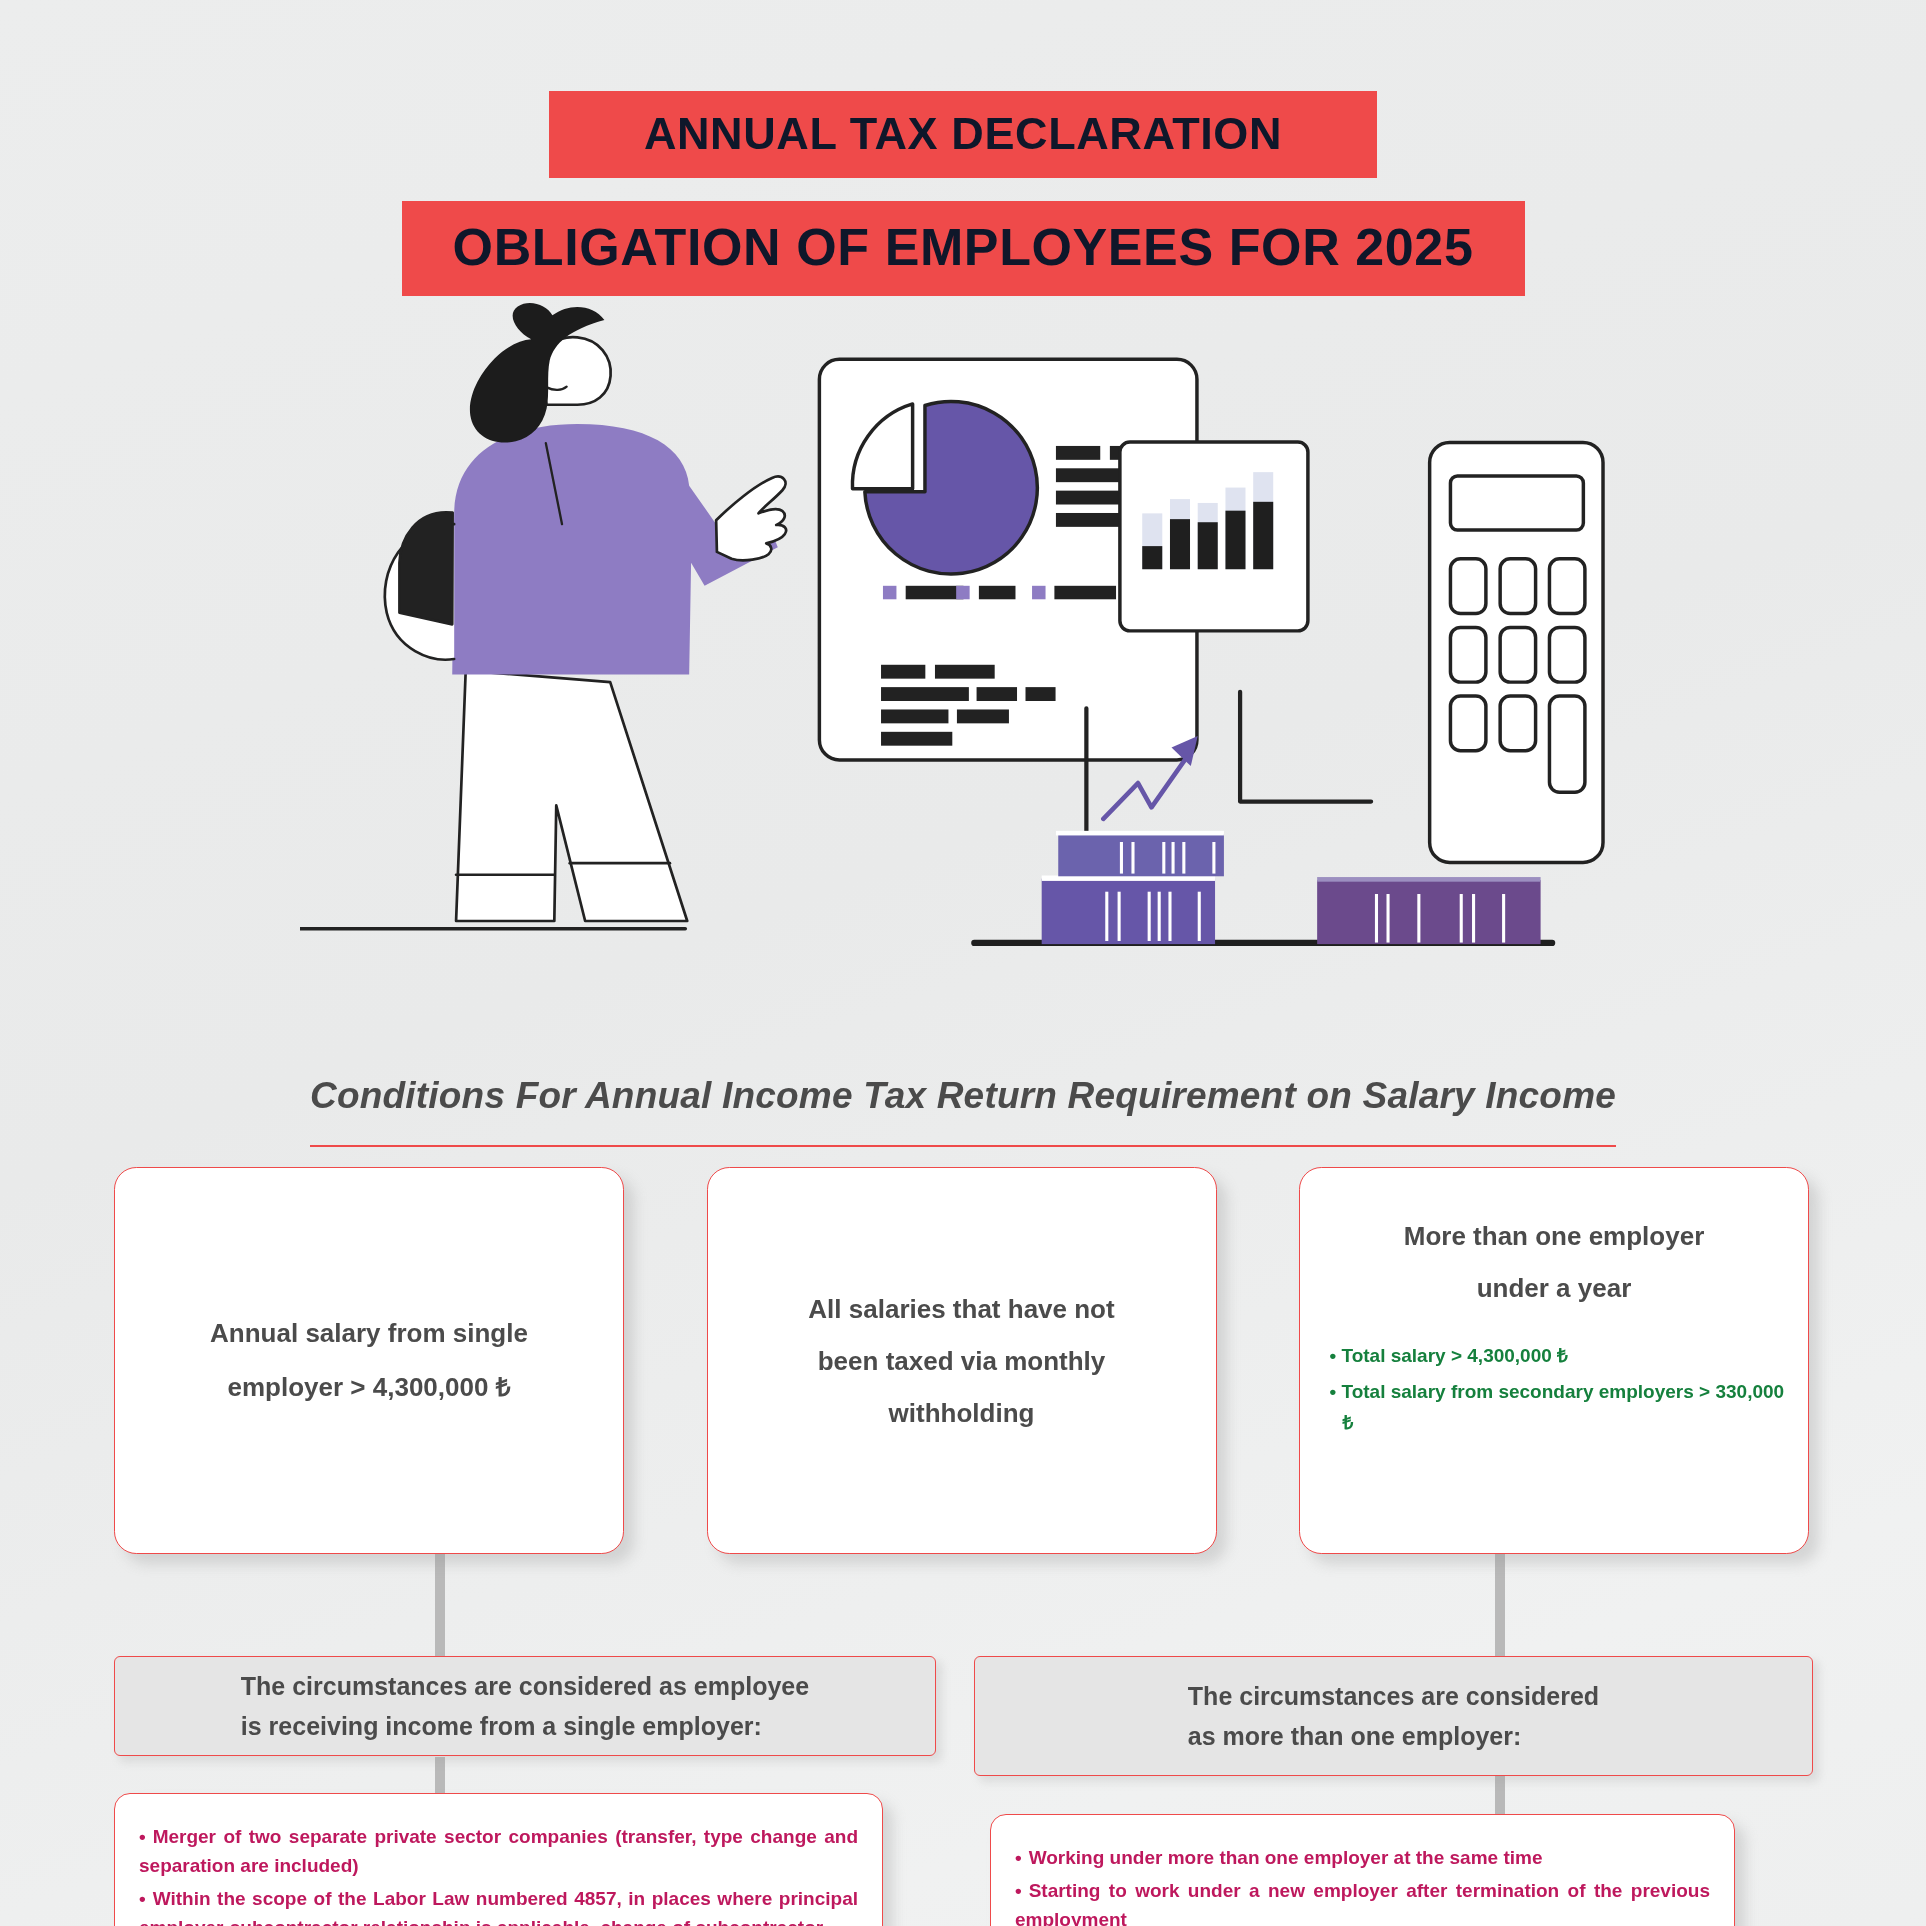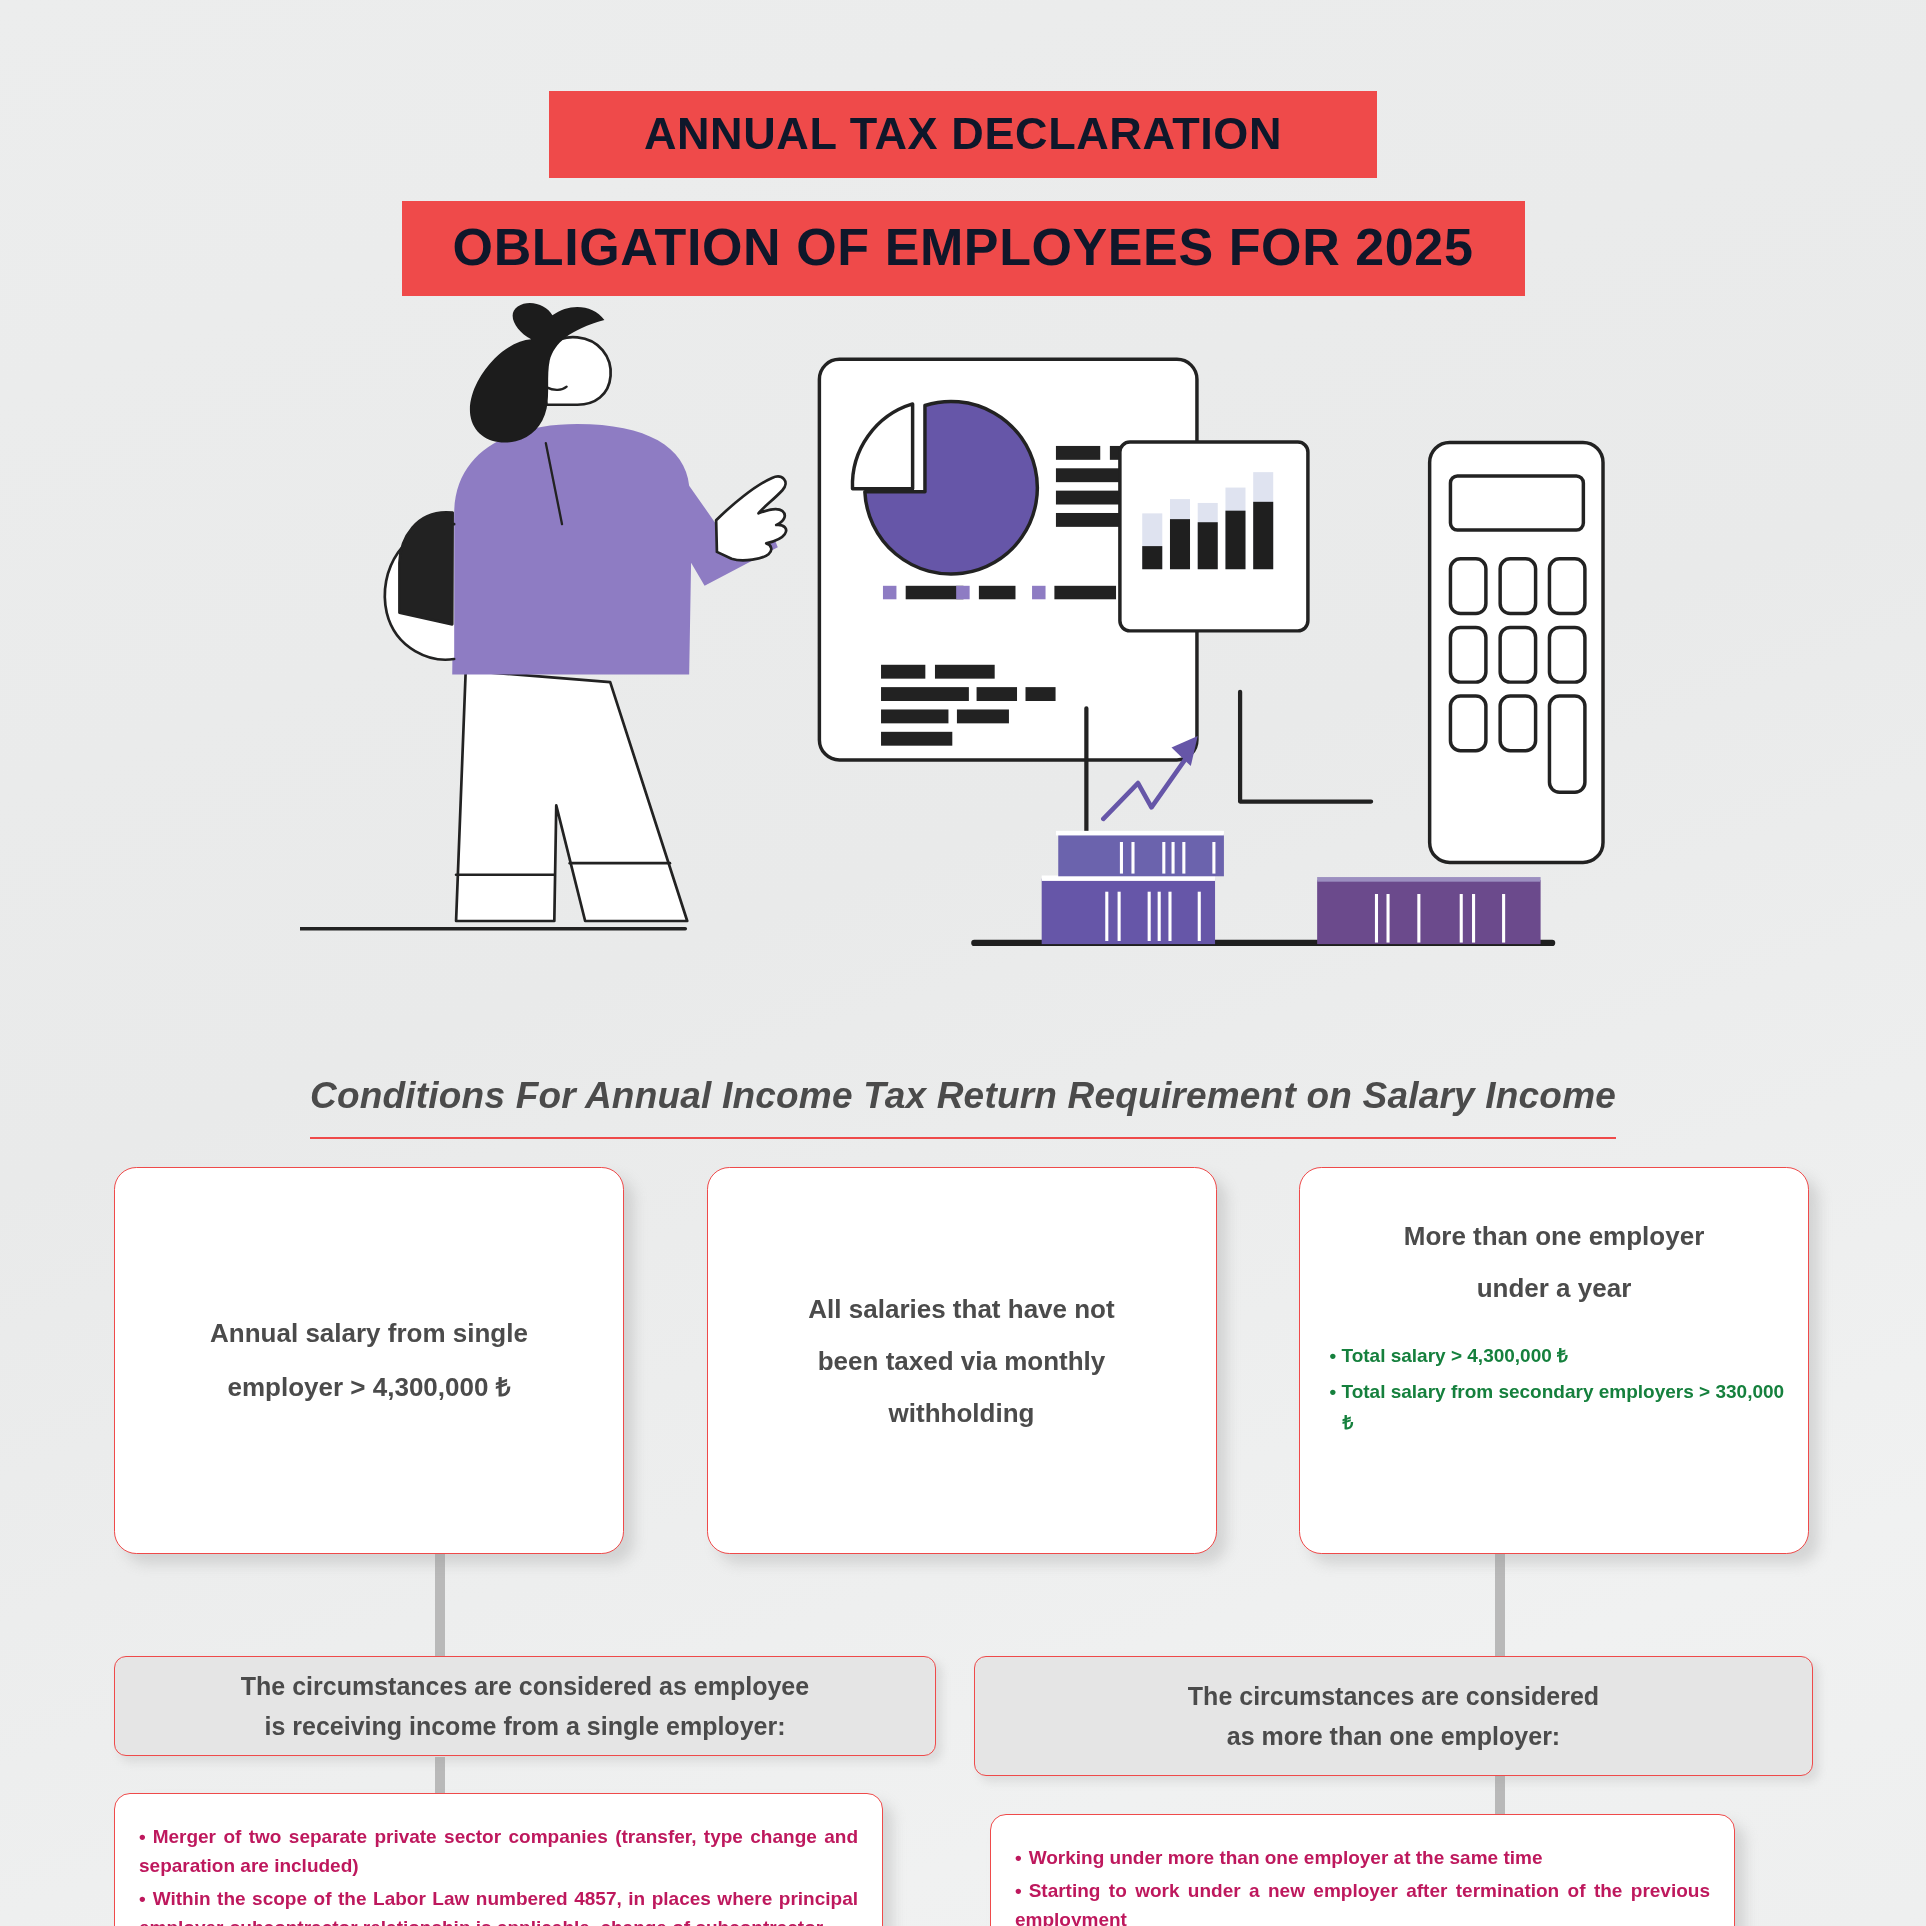--- a/index.html
+++ b/index.html
@@ -62,21 +62,21 @@
     left: 0; right: 0;
     text-align: center;
   }
   .section-heading .txt {
     display: inline-block;
     font-size: 37px;
     font-style: italic;
     font-weight: bold;
     color: #4b4b4b;
     letter-spacing: 0.2px;
-    padding-bottom: 20px;
+    padding-bottom: 28px;
     border-bottom: 2.7px solid #ef4a4a;
   }
 
   
   .cards-row {
     position: absolute;
     top: 1167px;
     left: 114px;
     width: 1695px;
     display: flex;
@@ -127,25 +127,24 @@
     position: absolute;
     width: 10px;
     background: #b9b9b9;
   }
 
   
   .grey-bar {
     position: absolute;
     background: #e5e5e5;
     border: 1.5px solid #ef4a4a;
-    border-radius: 12px;
+    border-radius: 6px;
     display: flex;
     align-items: center;
     justify-content: center;
-    text-align: center;
     box-shadow: 5.4px 5.4px 8.5px rgba(150,150,150,0.22);
   }
   .grey-bar .gb-text {
     font-size: 25px;
     font-weight: bold;
     color: #4b4b4b;
     line-height: 1.62;
   }
 
   

